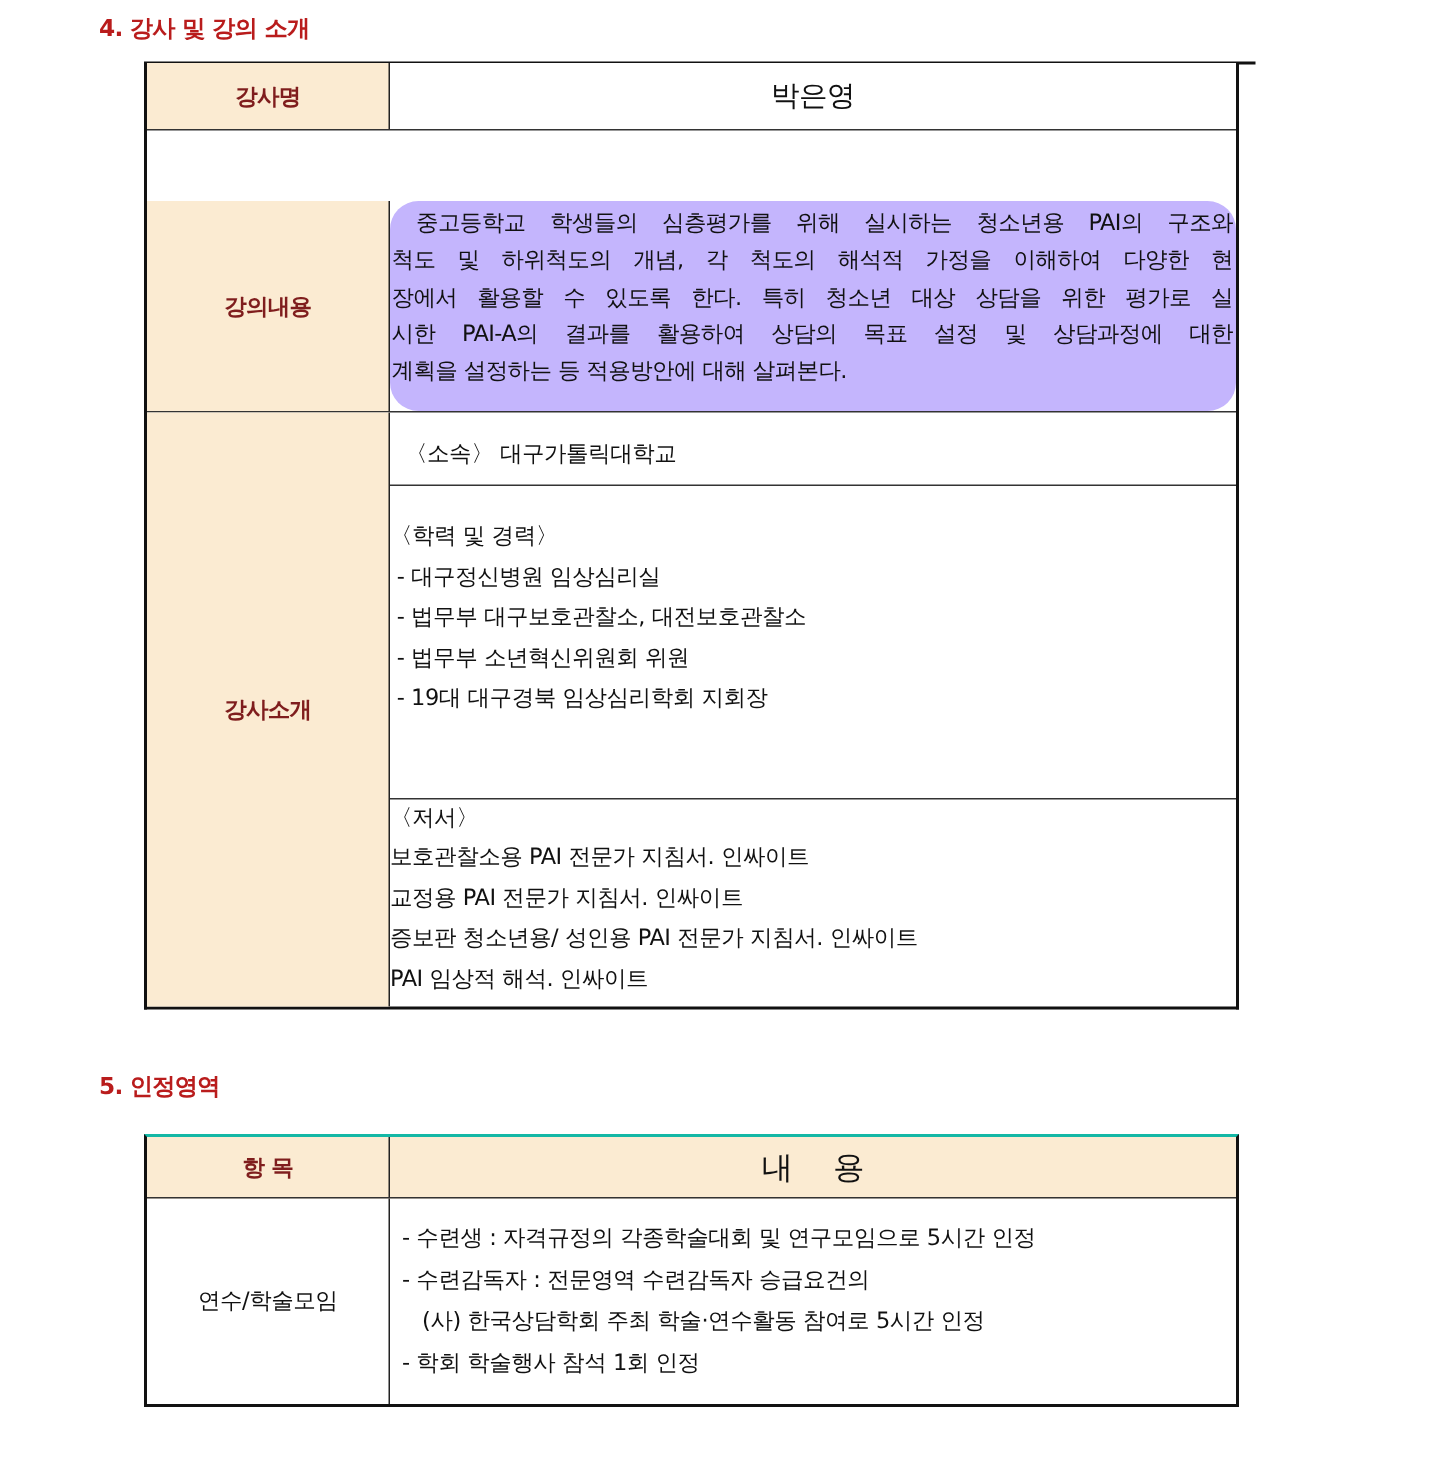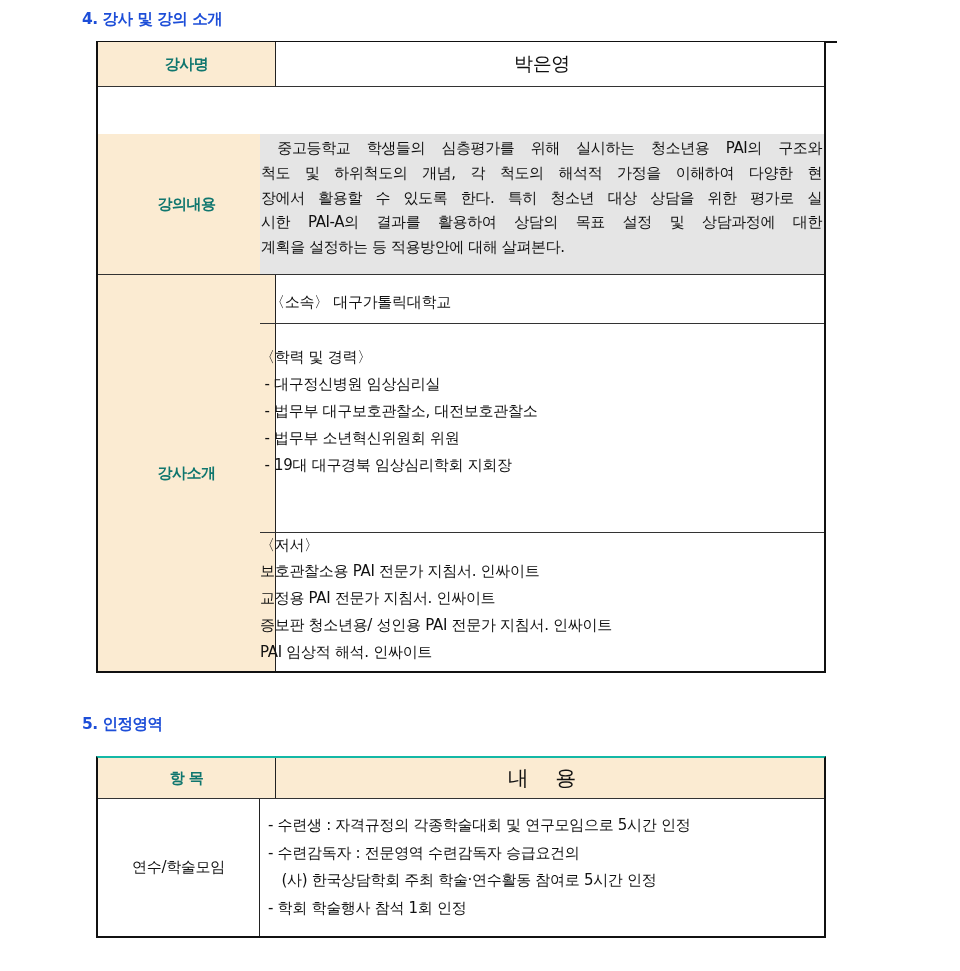--- a/index.html
+++ b/index.html
@@ -1,48 +1,48 @@
 <!DOCTYPE html>
 <html><head>
 <meta charset="utf-8">
 <style>
   * { box-sizing: border-box; margin: 0; padding: 0; }
   html, body { width: 960px; height: 971px; background: #ffffff; overflow: hidden; }
   body { position: relative; font-family: "DejaVu Sans", "Liberation Sans", sans-serif; color: #111; }
 
   .section-title {
-    position: absolute; left: 82px;
-    font-size: 15.5px; font-weight: bold; letter-spacing: -0.5px; color: #1d4ed8;
+    position: absolute; left: 66px;
+    font-size: 15.5px; font-weight: bold; letter-spacing: -0.5px; color: #b91c1c;
   }
   #sec4-title { top: 9px; }
   #sec5-title { top: 714px; }
 
   .topline { position: absolute; left: 96px; top: 41px; width: 741px; height: 2px; background: #111; }
 
   .tbl { position: absolute; left: 96px; width: 730px; border: 2px solid #111; border-top: 0; background: #fff; }
   #tbl1 { top: 42px; height: 631px; }
   #tbl2 { top: 756px; height: 182px; border-top: 2px solid #14b8a6; }
 
   .row { position: absolute; left: 0; right: 0; border-bottom: 1px solid #333; }
   .row:last-child { border-bottom: 0; }
   .hcell {
-    position: absolute; left: 0; top: 0; bottom: 0; width: 178px;
+    position: absolute; left: 0; top: 0; bottom: 0; width: 162px;
     background: #fbebd2; border-right: 1px solid #222;
     display: flex; align-items: center; justify-content: center;
-    font-size: 15px; font-weight: bold; letter-spacing: -0.5px; color: #0f766e;
+    font-size: 15px; font-weight: bold; letter-spacing: -0.5px; color: #7f1d1d;
   }
   .vcell { position: absolute; left: 162px; right: 0; top: 0; bottom: 0; }
 
   .center-text { display: flex; align-items: center; justify-content: center; font-size: 19px; letter-spacing: -0.3px; }
   .topic-text { font-size: 20px; letter-spacing: 0px; }
 
   .content-box {
-    background: #e5e5e5; padding: 0 2px 0 1px;
+    background: #c4b5fd; padding: 0 2px 0 1px;
     font-size: 15px; line-height: 24.8px; letter-spacing: -0.4px;
-    text-align: justify; text-align-last: left;
+    text-align: justify; text-align-last: left; border-radius: 19px;
   }
   .content-box .ln { display: block; white-space: nowrap; text-align-last: justify; }
   .content-box .ln.last { text-align-last: left; }
 
   .sub { position: absolute; left: 0; right: 0; border-bottom: 1px solid #333; }
   .sub:last-child { border-bottom: 0; }
   .sub .line { display: block; font-size: 15px; line-height: 27px; letter-spacing: -0.3px; white-space: nowrap; }
 
   .hdr-row { background: #fbebd2; }
   .hdr-row .hcell { background: transparent; }

